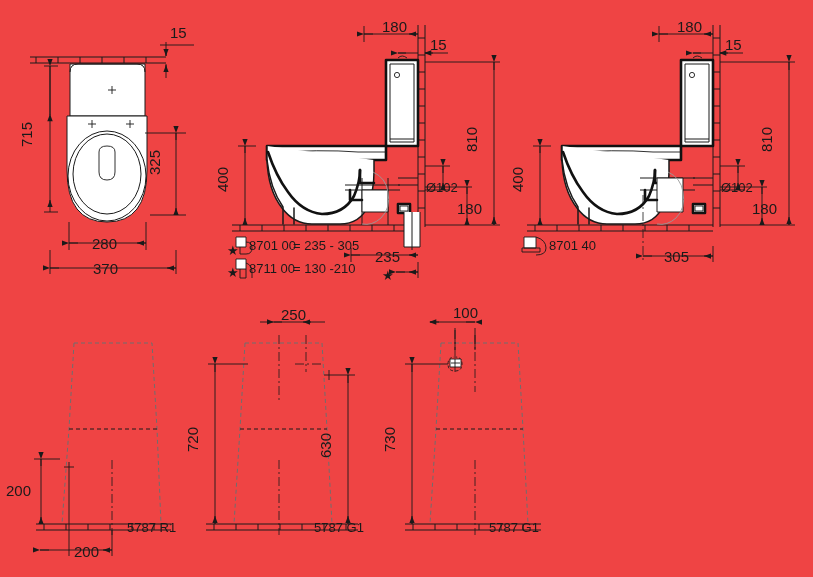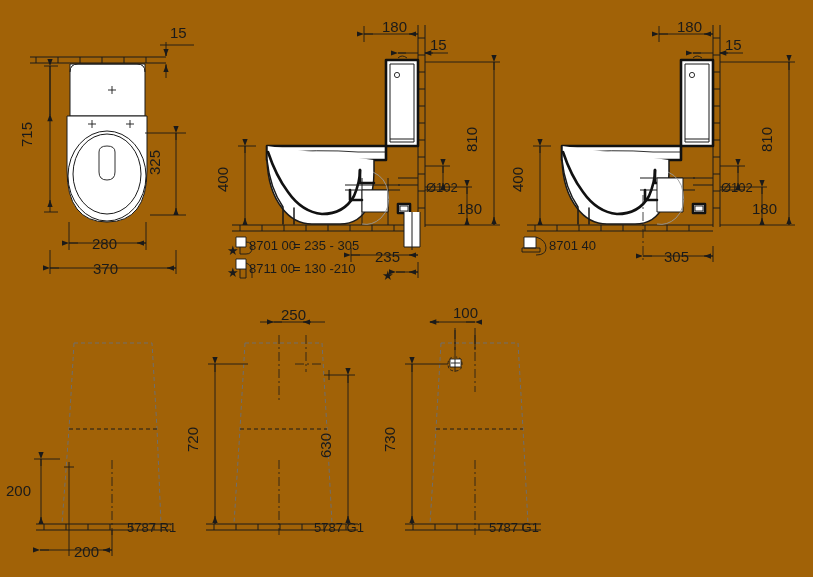--- a/index.html
+++ b/index.html
@@ -7,21 +7,21 @@
     padding: 0;
     background: #ffffff;
   }
   body {
     font-family: "Liberation Sans", sans-serif;
   }
   #sheet {
     position: relative;
     width: 813px;
     height: 577px;
-    background: #a16207;
+    background: #ef4444;
     overflow: hidden;
   }
   svg.drawing {
     position: absolute;
     left: 0;
     top: 0;
     width: 813px;
     height: 577px;
     display: block;
   }

